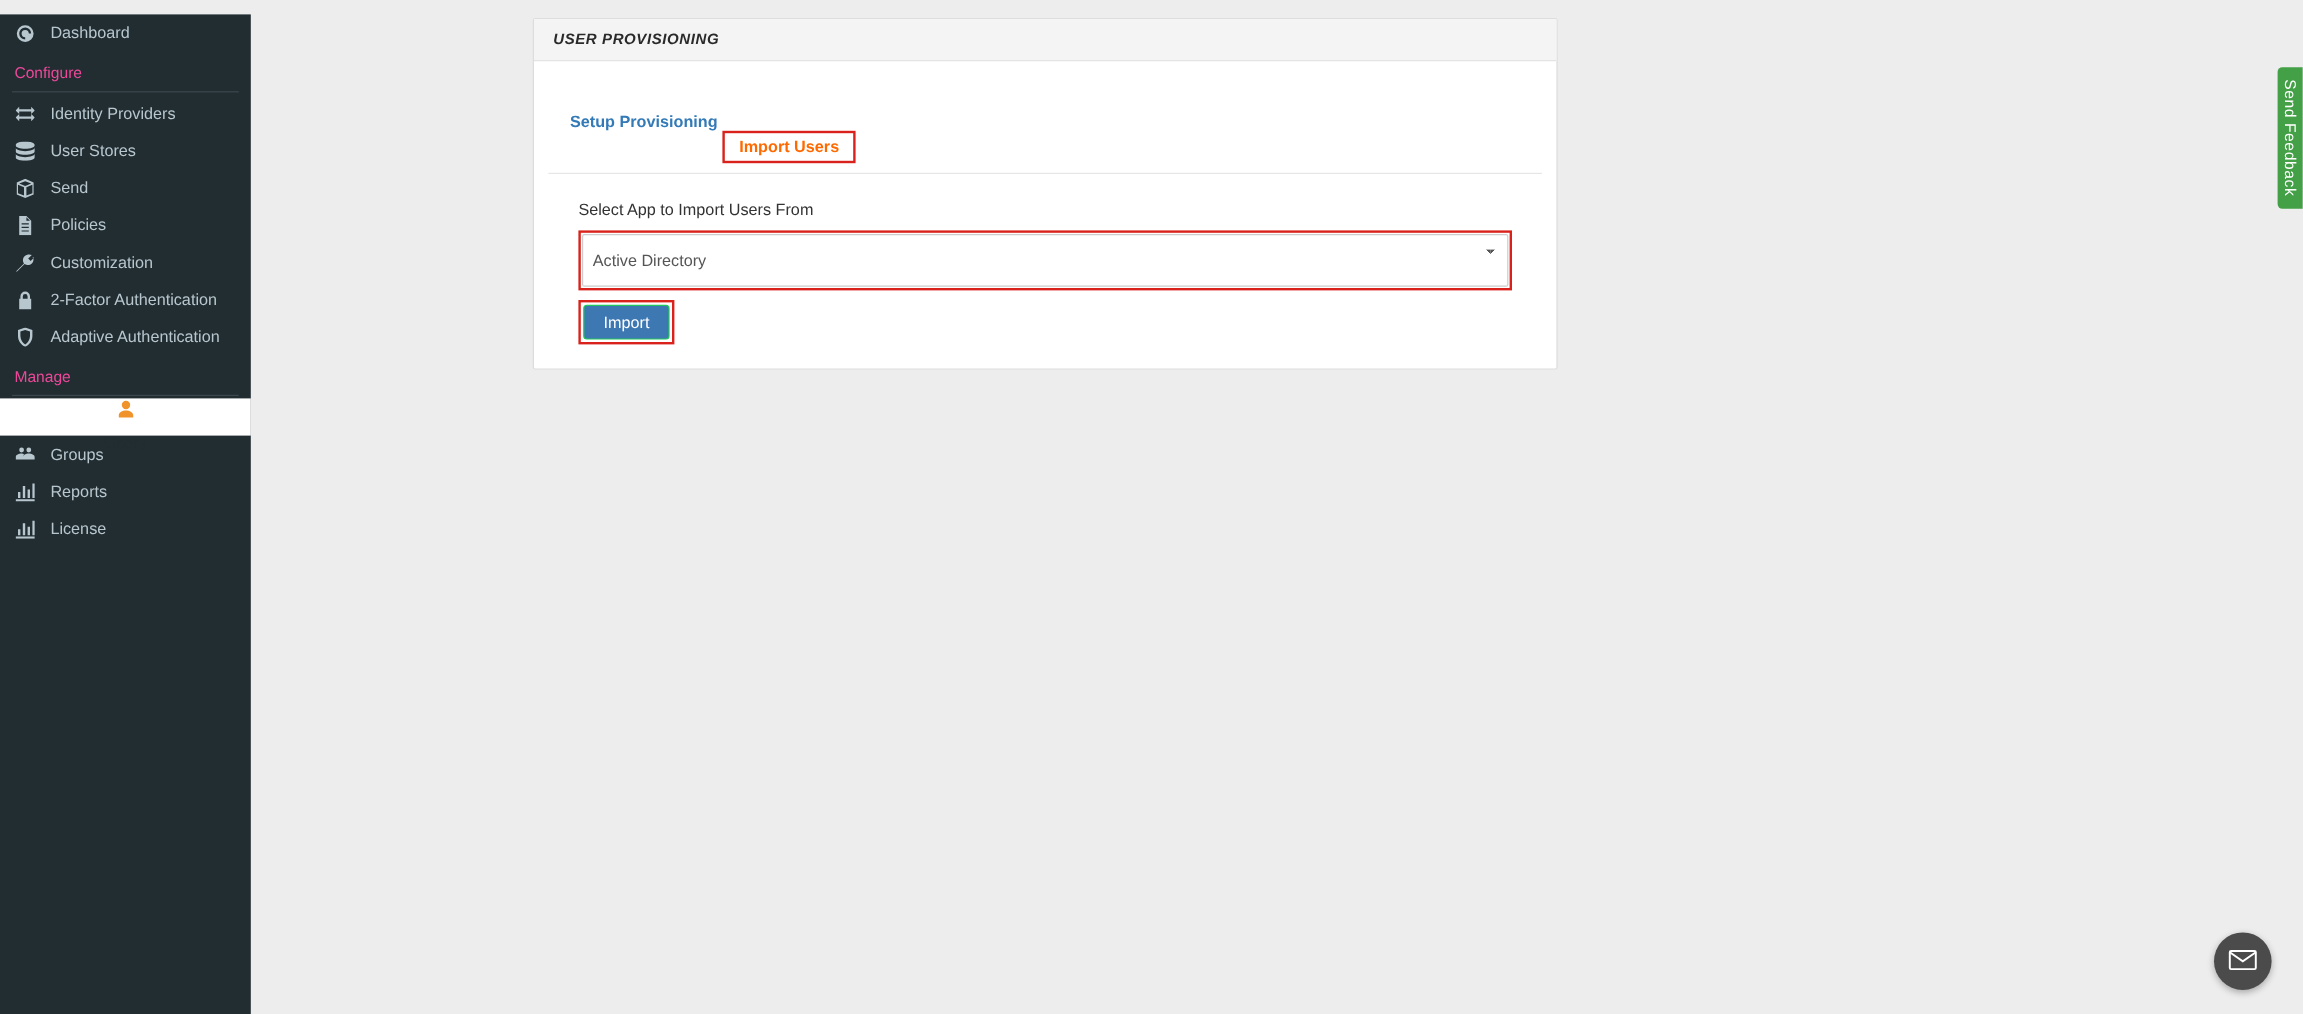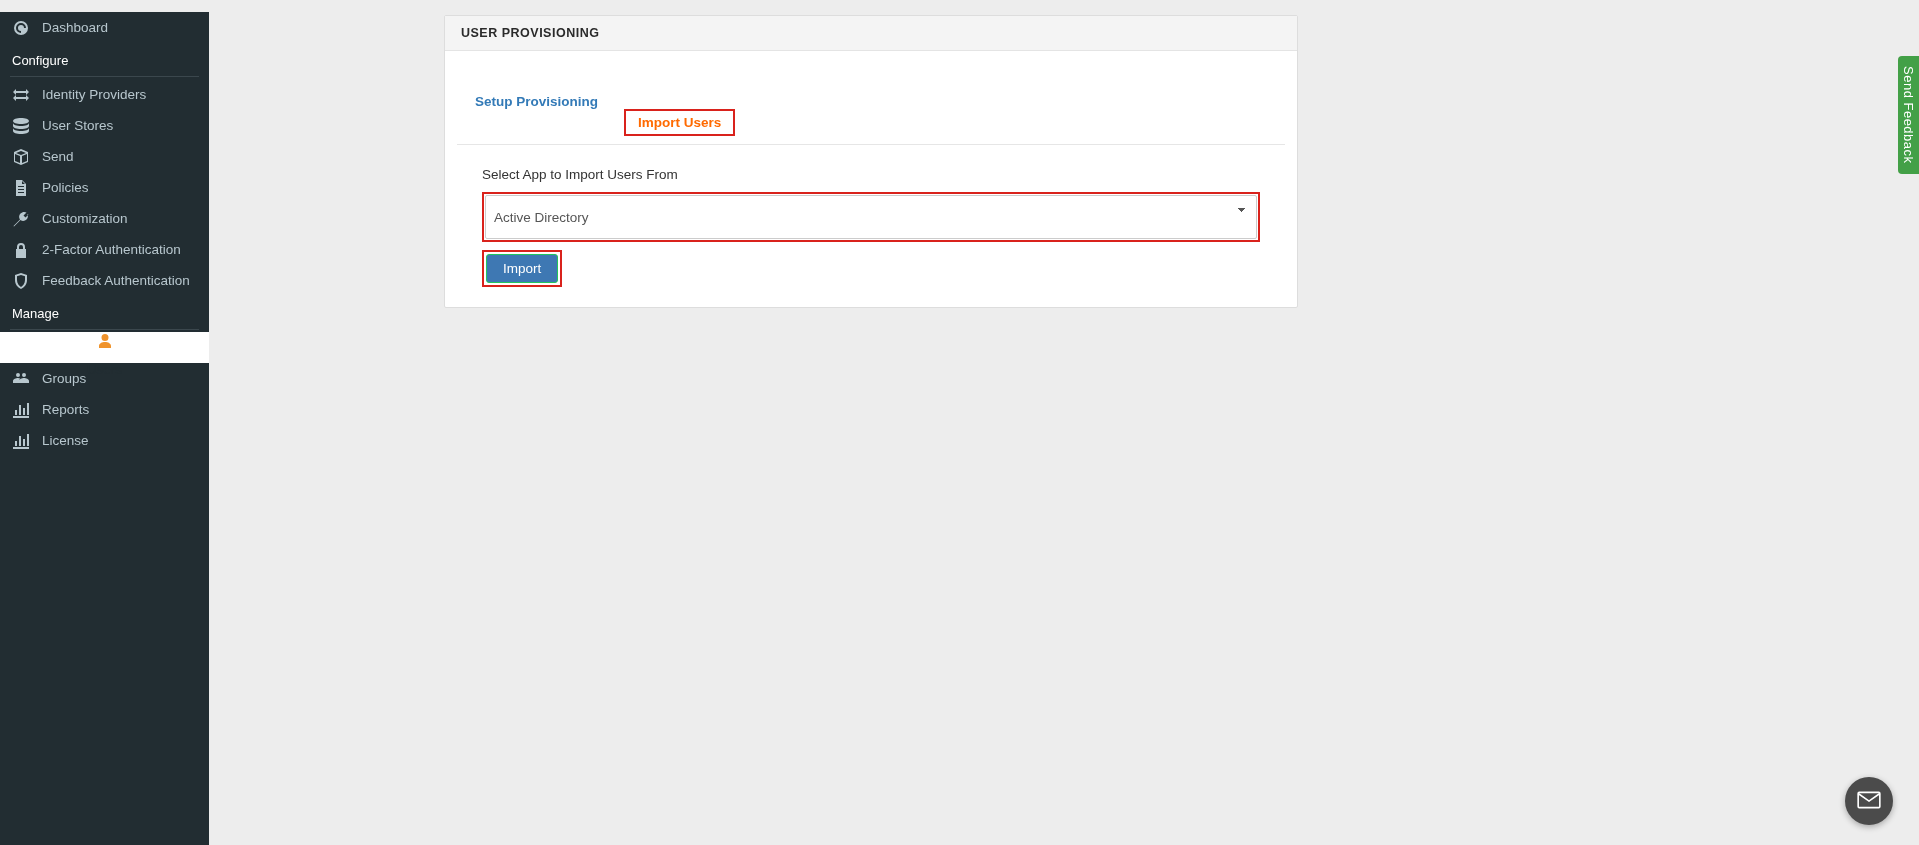--- a/index.html
+++ b/index.html
@@ -28,21 +28,21 @@
     display: flex;
     align-items: center;
     gap: 12px;
     padding: 0 12px;
     height: 31px;
     font-size: 13.5px;
     cursor: pointer;
     white-space: nowrap;
   }
   .sidebar li.section-header {
-    color: #ffffff;
+    color: #ec4899;
     font-size: 13px;
     padding: 10px 12px 8px;
     height: auto;
     cursor: default;
     text-align: right;
   }
   .sidebar li.active {
     background: #fff;
     color: #222d32;
     flex-direction: column;
@@ -75,27 +75,27 @@
     border-radius: 2px;
   }
   .panel-header {
     background: #f4f4f4;
     border-bottom: 1px solid #e4e4e4;
     padding: 10px 16px;
     font-weight: 700;
     font-size: 12.5px;
     letter-spacing: .5px;
     color: #2a2a2a;
+    font-style: italic;
   }
   .panel-body {
     padding: 12px 12px 20px;
   }
   .tabs {
     display: flex;
-    gap: 22px;
     border-bottom: 1px solid #e6e6e6;
     padding: 4px 14px 8px;
     margin-bottom: 22px;
     align-items: center;
   }
   .tab {
     font-size: 13.5px;
     font-weight: 700;
     color: #337ab7;
     padding: 2px 4px;
@@ -250,21 +250,21 @@
           </svg>
       </span>
       <span>2-Factor Authentication</span>
     </li>
     <li>
       <span class="s-icon">
         <svg viewBox="0 0 16 16">
             <path d="M8 0L2 2v5c0 4 2.5 7.5 6 9 3.5-1.5 6-5 6-9V2L8 0zm0 2l4 1.3V7c0 3-1.8 5.7-4 7-2.2-1.3-4-4-4-7V3.3L8 2z"></path>
           </svg>
       </span>
-      <span>Feedback Authentication</span>
+      <span>Adaptive Authentication</span>
     </li>
 
     <li class="section-header">
       <span>Manage</span>
     </li>
     <div class="divider"></div>
 
     <li class="active">
       <span class="s-icon">
         <svg viewBox="0 0 16 16">

